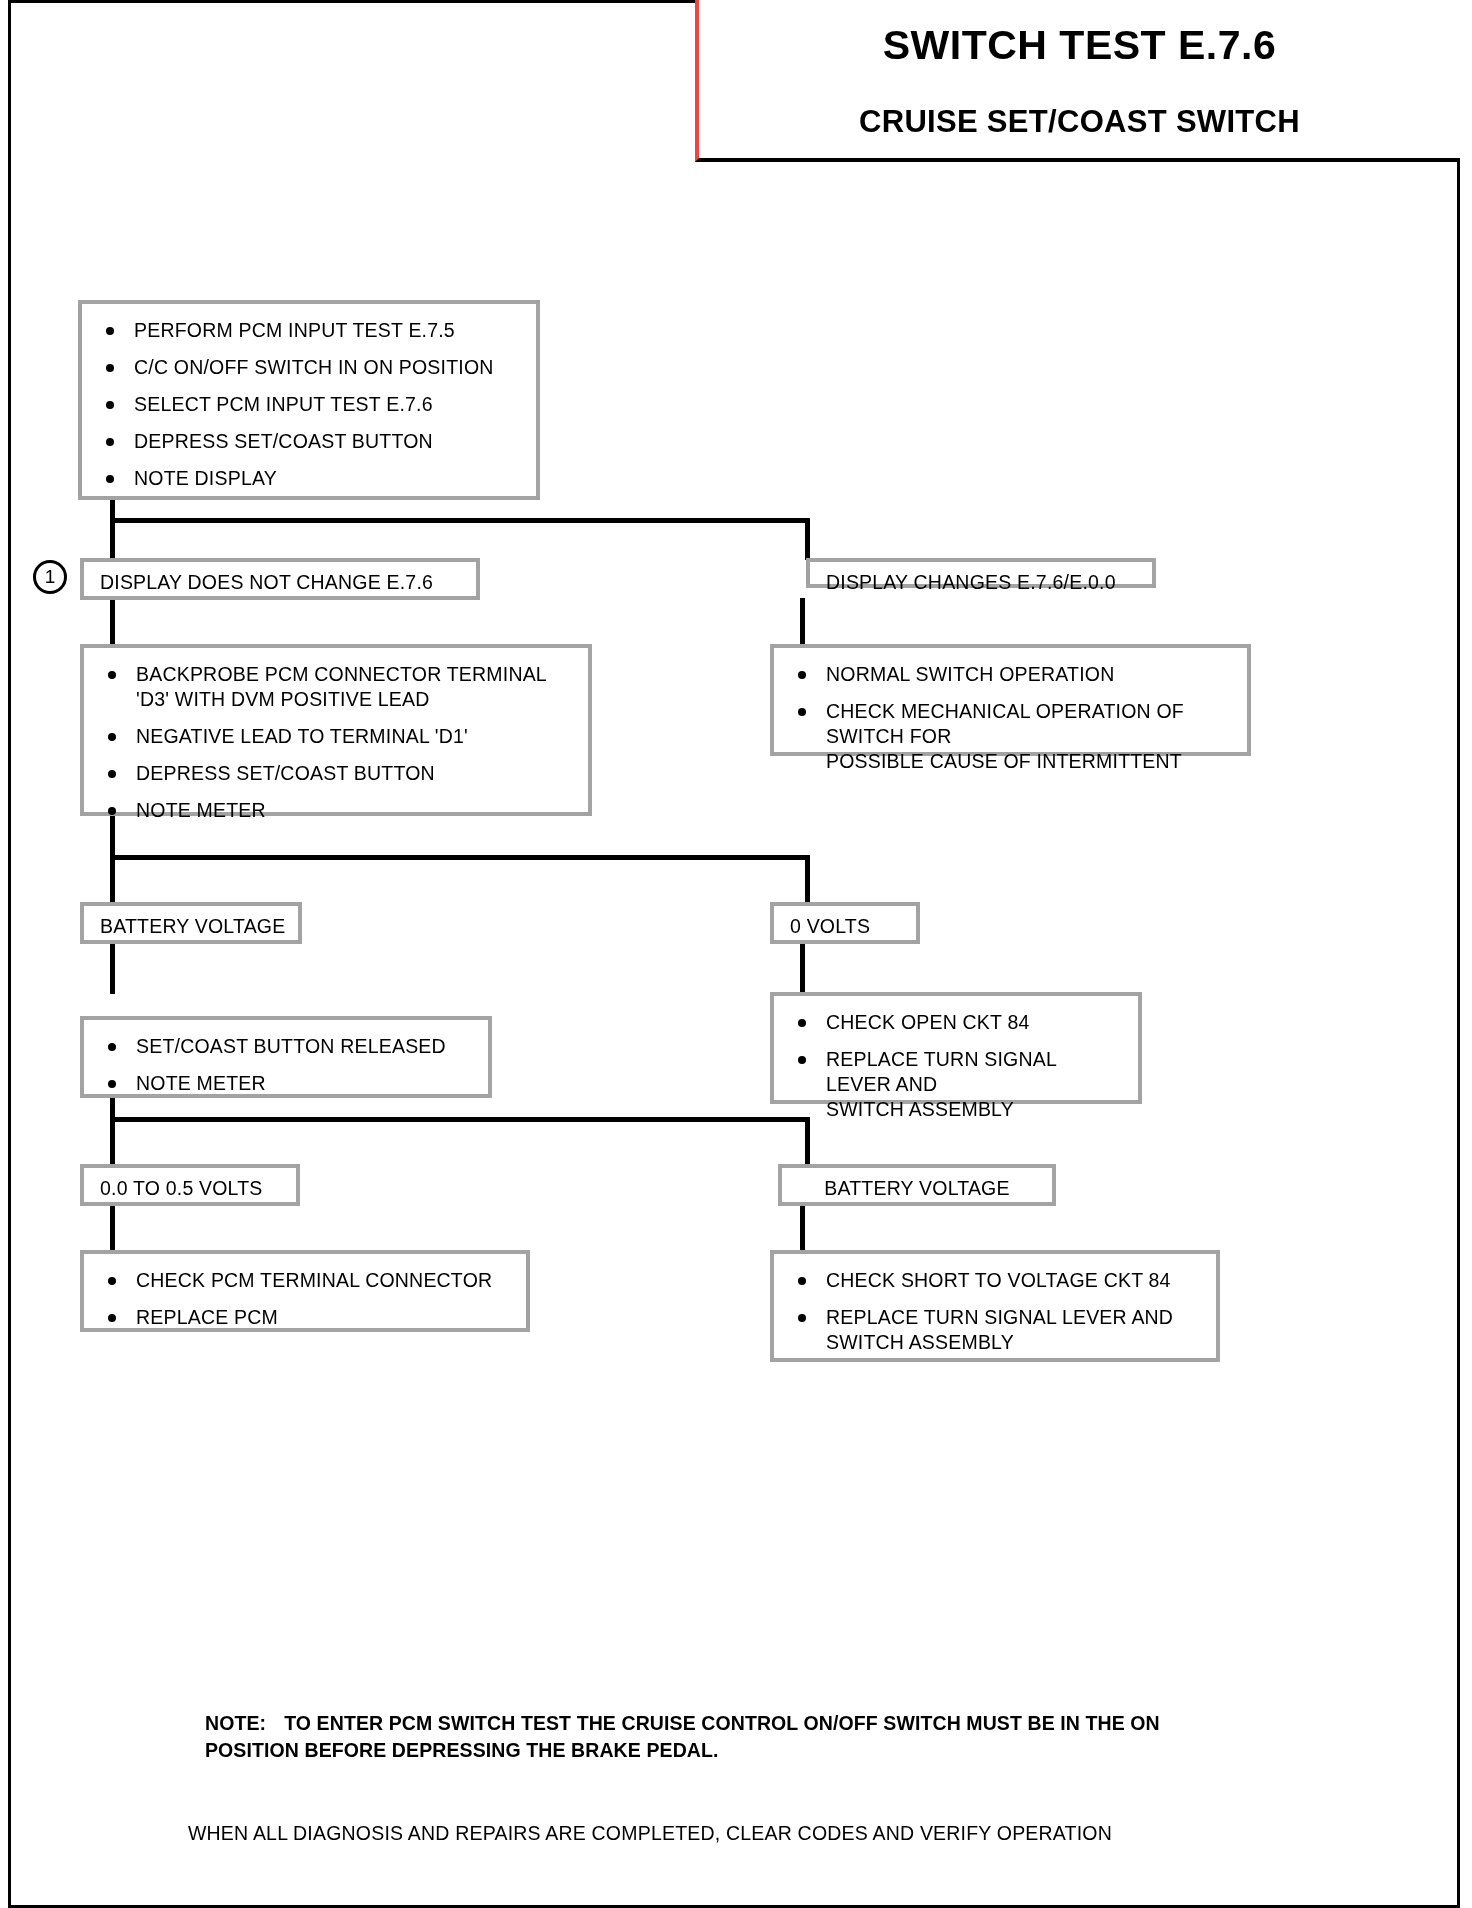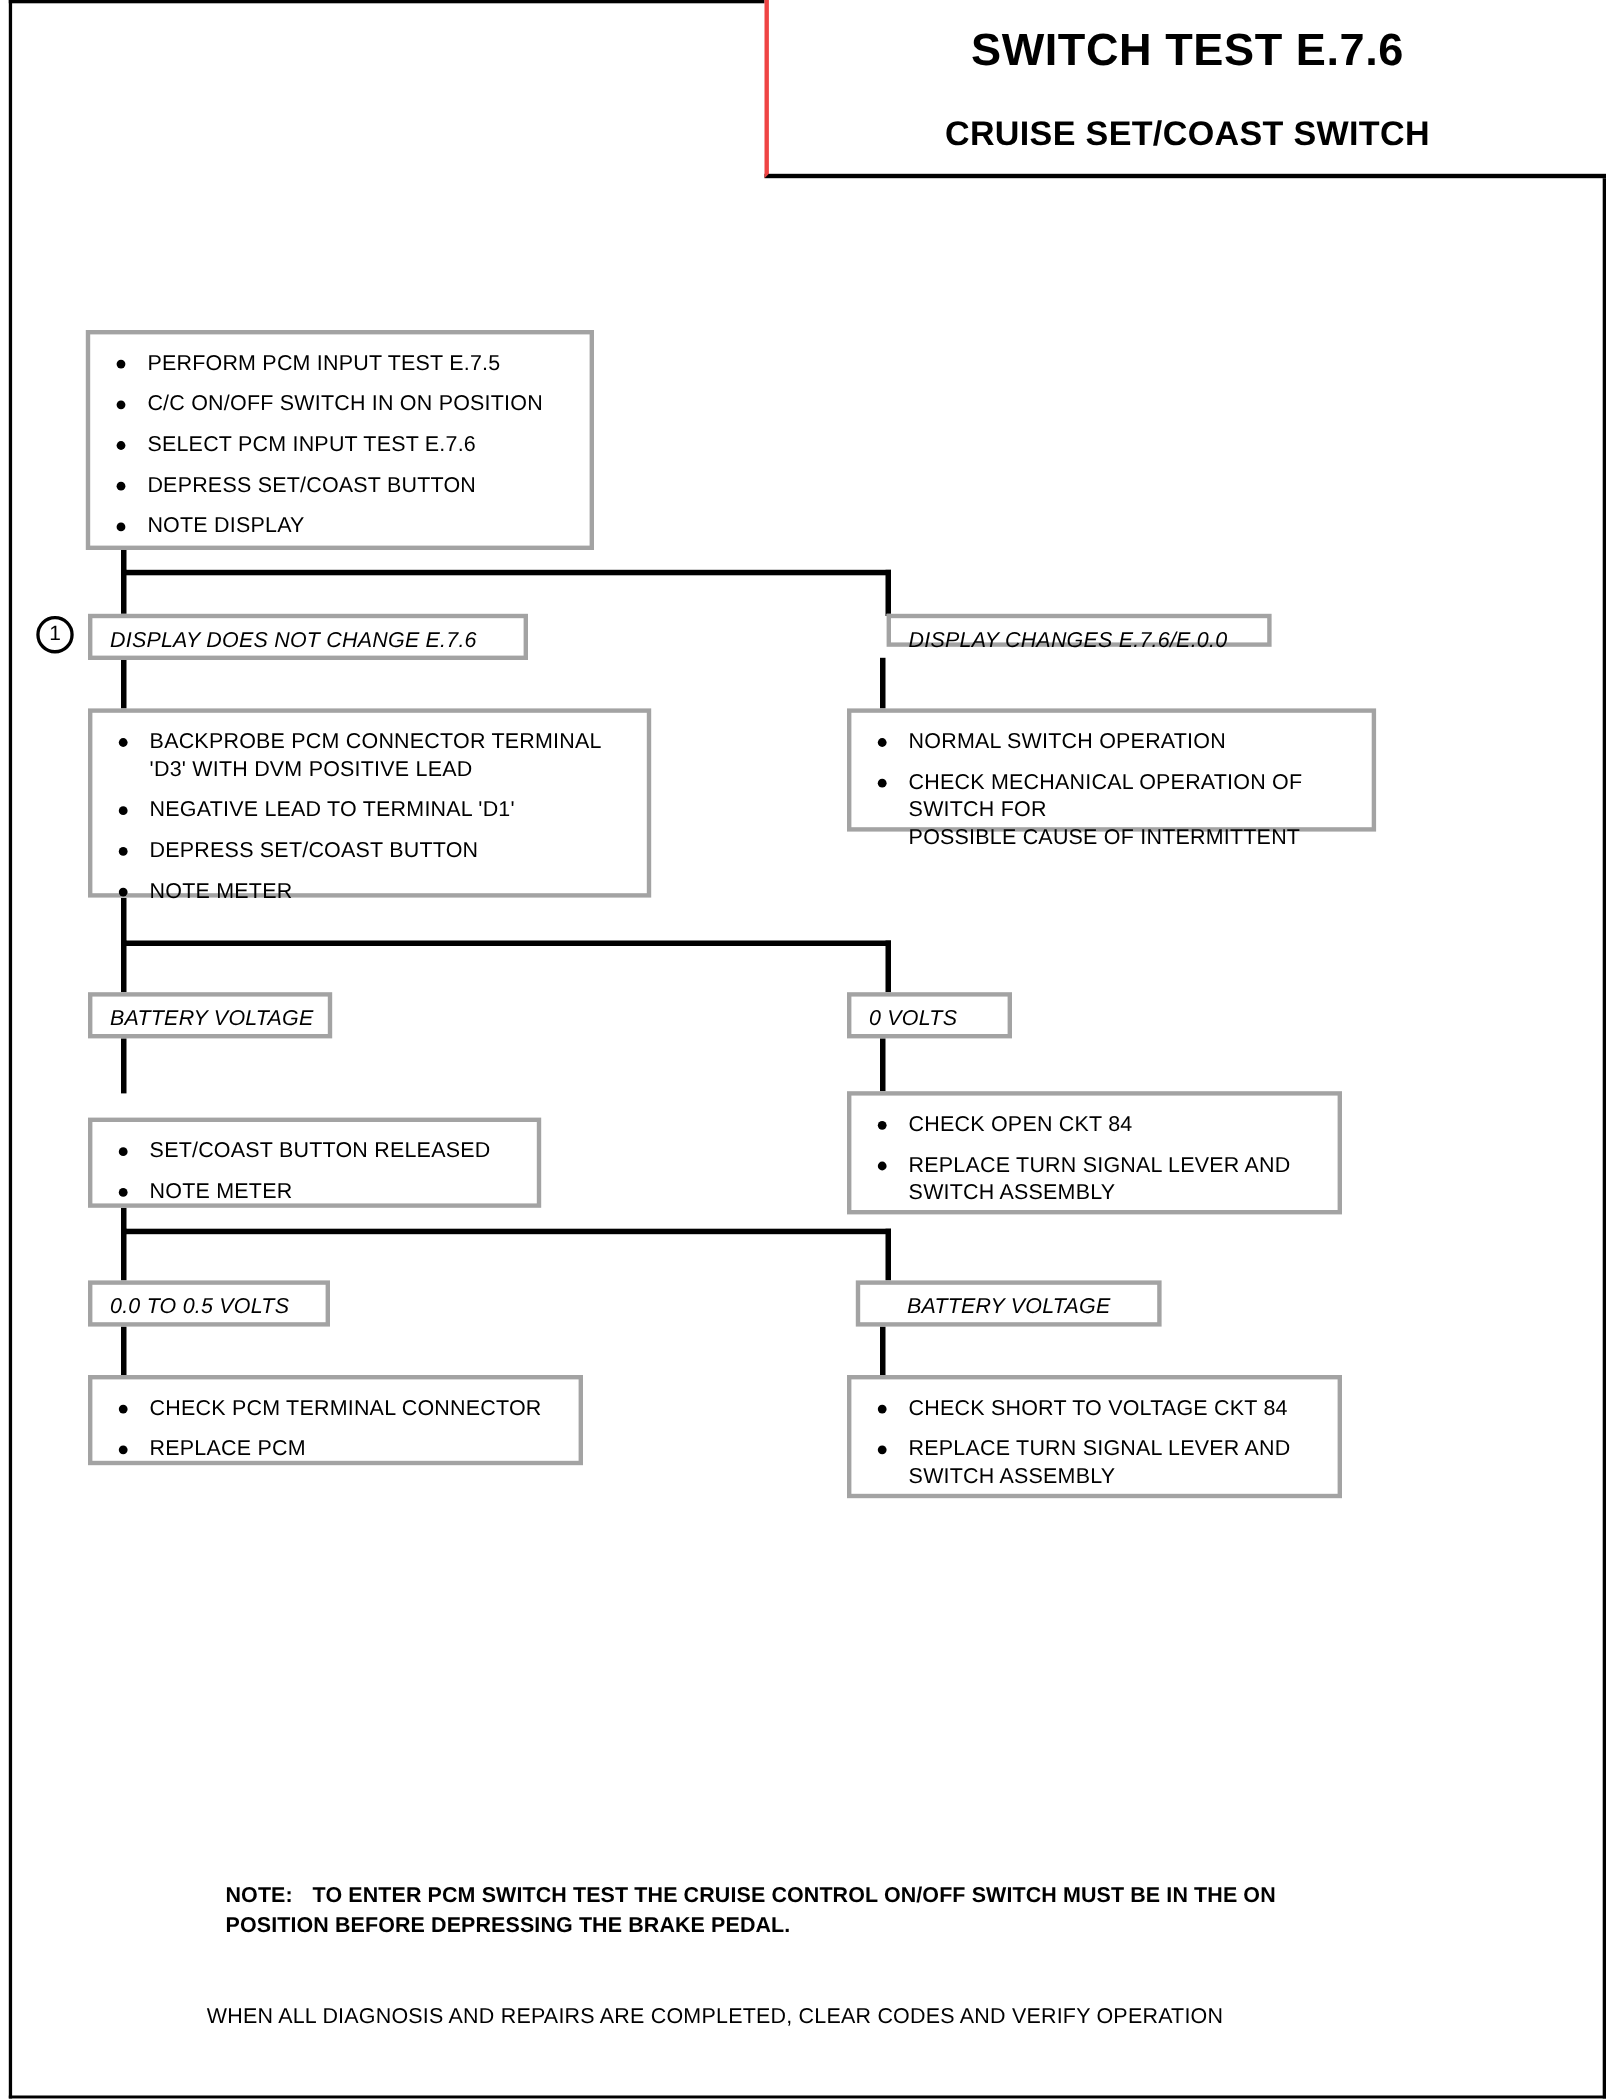--- a/index.html
+++ b/index.html
@@ -130,21 +130,20 @@
     padding: 14px 14px 14px 12px;
   }
 
   
   .label-box-text {
     font-size: 19.5px;
     color: #000;
     letter-spacing: 0.2px;
     padding: 9px 16px;
     white-space: nowrap;
-    font-style: italic;
   }
   .label-box-text.center { text-align: center; }
 
   
   .line {
     position: absolute;
     background: #000;
     z-index: 1;
   }
 
@@ -278,21 +277,21 @@
 
   <div class="box heavy" style="left:80px; top:992px; width:412px; height:82px;margin-top:24px;">
     <div class="box-inner">
       <ul class="bullets">
         <li>SET/COAST BUTTON RELEASED</li>
         <li>NOTE METER</li>
       </ul>
     </div>
   </div>
 
-  <div class="box heavy" style="left:770px; top:992px; width:450px; height:112px;">
+  <div class="box heavy" style="left:770px; top:992px; width:372px; height:112px;">
     <div class="box-inner">
       <ul class="bullets">
         <li>CHECK OPEN CKT 84</li>
         <li>REPLACE TURN SIGNAL LEVER AND
 SWITCH ASSEMBLY</li>
       </ul>
     </div>
   </div>
 
   <div class="line" style="left:110px; top:1074px; width:5px; height:48px;"></div>

